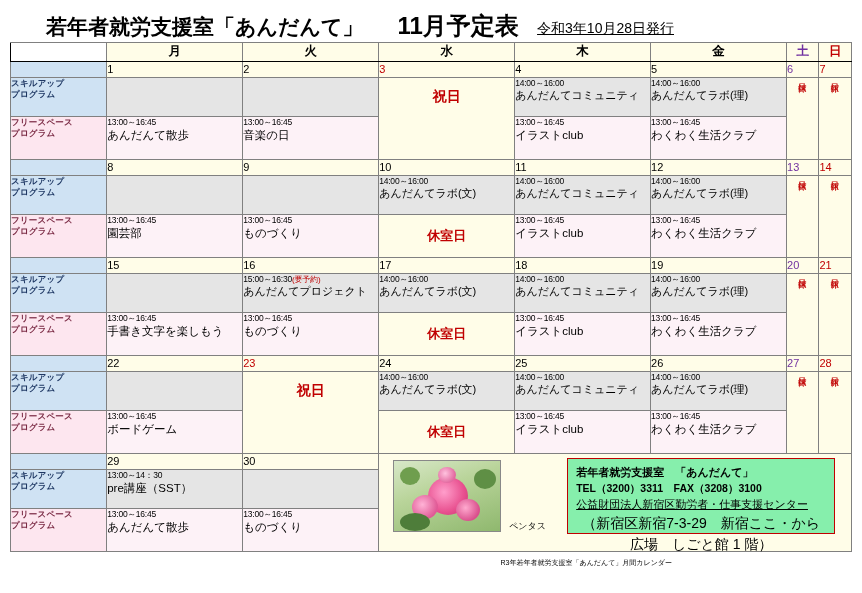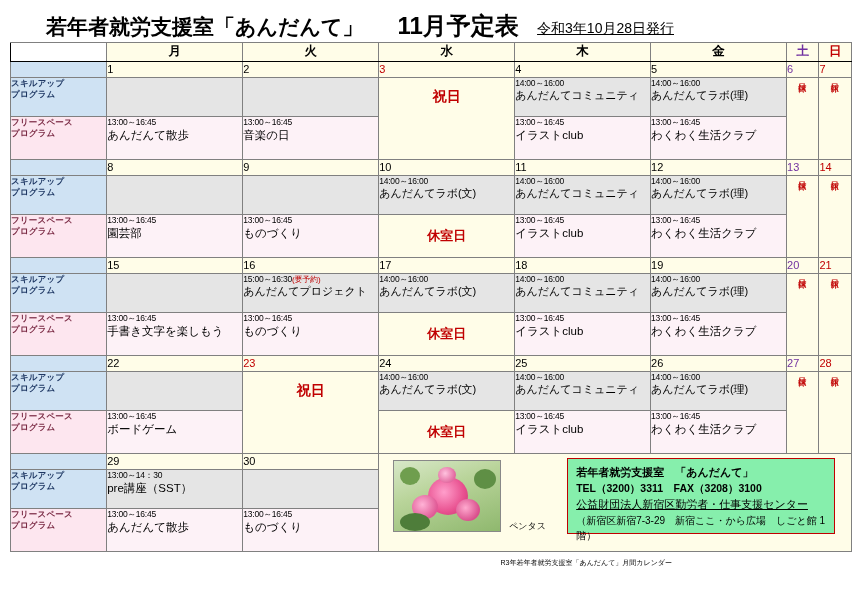--- a/index.html
+++ b/index.html
@@ -102,21 +102,21 @@
   .flower { position:absolute; border-radius:50%; }
   .caption { position:absolute; left: 130px; top: 66px; font-size: 9px; }
   .info {
     position: absolute; left: 188px; top: 4px; width: 268px; height: 76px;
     border: 1.2px solid #c00000; background:#86efac;
     padding: 5px 8px; font-size: 9.5px; line-height: 1.5;
   }
   .info .l1 { font-size: 11px; font-weight: bold; }
   .info .l2 { font-size: 10.5px; font-weight: bold; }
   .info .l3 { font-size: 11px; text-decoration: underline; }
-  .info .l4 { font-size: 10px; }
+  .info .l4 { font-size: 14px; text-align: center; }
 
   .bottomnote { font-size: 8.5px; margin-top: 4px; padding-left: 4px; }
   .bottomright { position:absolute; right: 8px; bottom: 4px; font-size: 7px; }
   .footwrap { position: relative; height: 20px; }
 </style>
 </head>
 <body>
 
 <div class="page">
 

